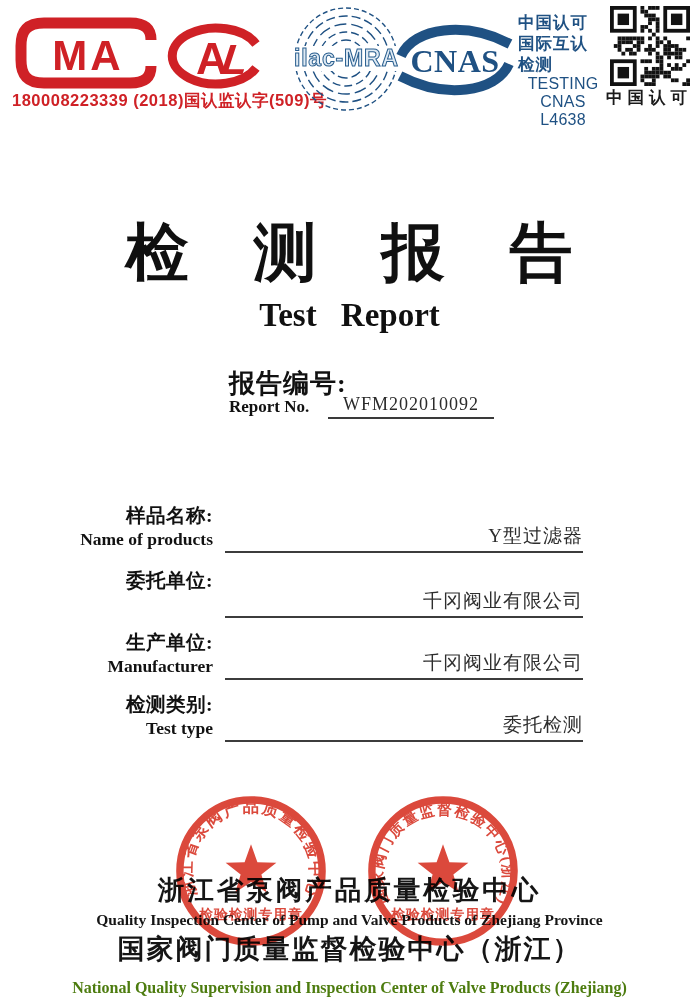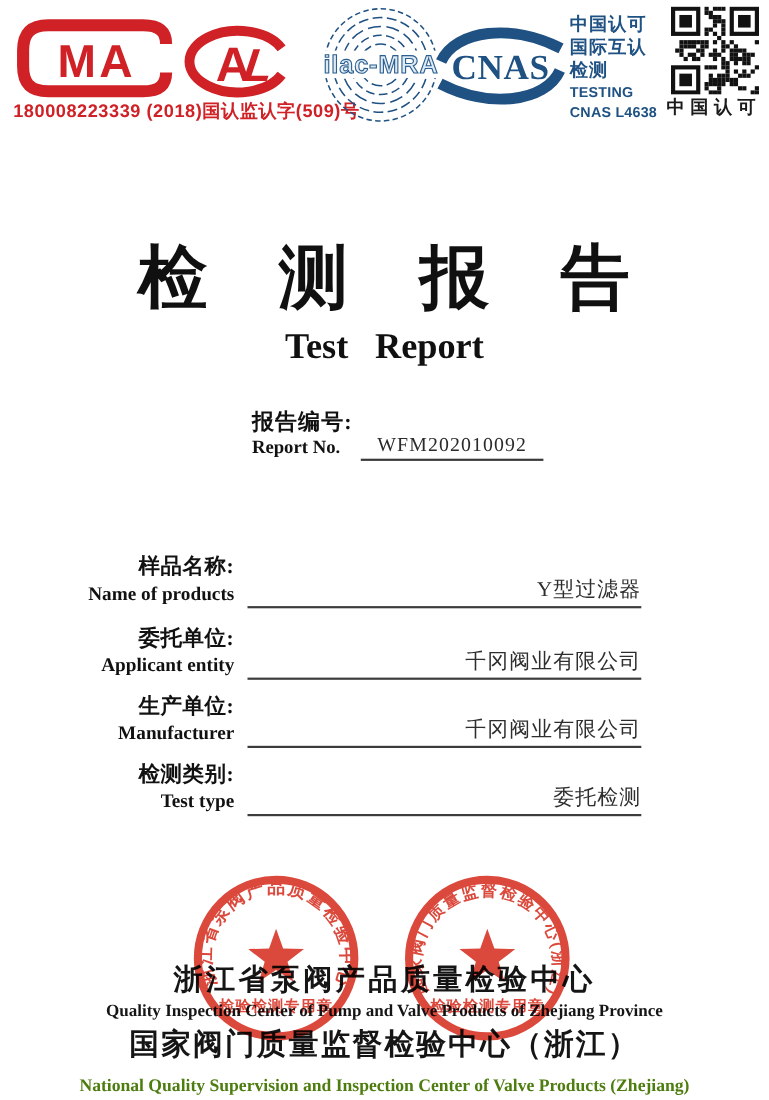--- a/index.html
+++ b/index.html
@@ -14,34 +14,34 @@
   .abs { position:absolute; }
   .cma-svg   { left:14px;  top:16px;  width:146px; height:74px; }
   .reg-line  { left:12px;  top:90px;  width:300px; font-family:"Liberation Sans","DejaVu Sans",sans-serif;
                font-size:16.5px; font-weight:700; color:#cf2126; letter-spacing:0.5px; white-space:nowrap; }
   .cal-svg   { left:166px; top:22px;  width:102px; height:68px; }
   .ilac-svg  { left:291px; top:4px;   width:110px; height:110px; }
   .cnas-svg  { left:396px; top:20px;  width:118px; height:80px; }
   .acc-text  { left:518px; top:12px;  width:90px; color:#1f5183;
                font-family:"Liberation Sans","DejaVu Sans",sans-serif; }
   .acc-text .cnl { font-size:16.5px; font-weight:800; line-height:21px; letter-spacing:1px; }
-  .acc-text .enl { font-size:13px; font-weight:700; line-height:18px; letter-spacing:0.2px; }
+  .acc-text .enl { font-size:16px; font-weight:400; line-height:18px; letter-spacing:0.2px;text-align:center; }
   .qr-svg    { left:610px; top:6px;   width:80px; height:80px; }
   .qr-cap    { left:606px; top:87px;  width:88px; font-size:16.5px; font-weight:700;
                letter-spacing:5px; white-space:nowrap; color:#1a1a1a; }
   
   .title-cn  { left:0; top:210px; width:699px; text-align:center;
                font-size:63px; font-weight:900; letter-spacing:65px;
                transform:translateX(32px); white-space:nowrap; color:#101010; }
   .title-en  { left:0; top:297px; width:699px; text-align:center;
                font-size:33px; font-weight:700; word-spacing:16px; color:#101010; }
   
   .report-block { left:0; top:372px; width:699px; height:47px; }
   .report-label { position:absolute; left:229px; top:0; }
-  .report-label .cn { font-size:20px; font-weight:700; line-height:24px; letter-spacing:1px; }
+  .report-label .cn { font-size:26px; font-weight:700; line-height:24px; letter-spacing:1px; }
   .report-label .en { font-size:17px; font-weight:700; line-height:22px; }
   .report-value { position:absolute; left:328px; bottom:0; width:166px;
                   border-bottom:2px solid #3a3a3a; text-align:center;
                   font-size:18px; color:#2b2b2b; padding-bottom:2px; letter-spacing:1px; }
   
   .field-row { position:absolute; left:0; width:581px; height:50px; }
   .f-label { position:absolute; left:0; top:0; width:213px; text-align:right; }
   .f-cn { font-size:19.5px; font-weight:700; line-height:25px; letter-spacing:0.5px; }
   .f-en { font-size:17.5px; font-weight:700; line-height:22px; }
   .f-value { position:absolute; left:225px; bottom:0; width:358px;
@@ -260,21 +260,20 @@
     <div class="f-label">
       <div class="f-cn">样品名称:</div>
       <div class="f-en">Name of products</div>
     </div>
     <div class="f-value">Y型过滤器</div>
   </div>
 
   <div class="field-row" style="top:568px">
     <div class="f-label">
       <div class="f-cn">委托单位:</div>
-      <div class="f-en">Applicant entity</div>
     </div>
     <div class="f-value">千冈阀业有限公司</div>
   </div>
 
   <div class="field-row" style="top:630px">
     <div class="f-label">
       <div class="f-cn">生产单位:</div>
       <div class="f-en">Manufacturer</div>
     </div>
     <div class="f-value">千冈阀业有限公司</div>

